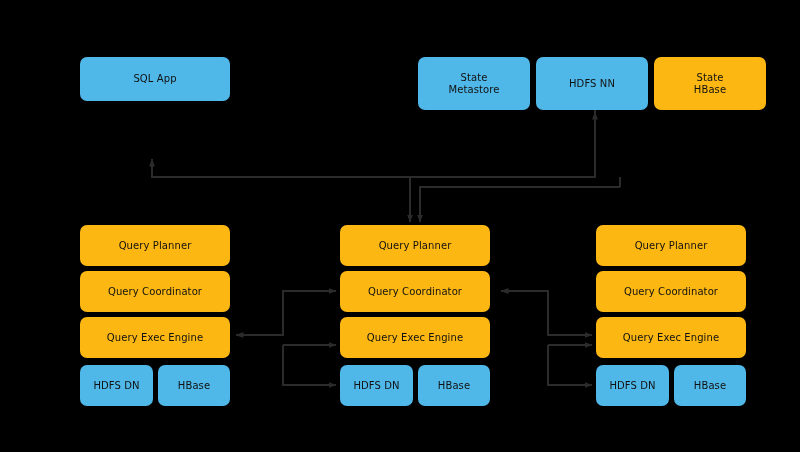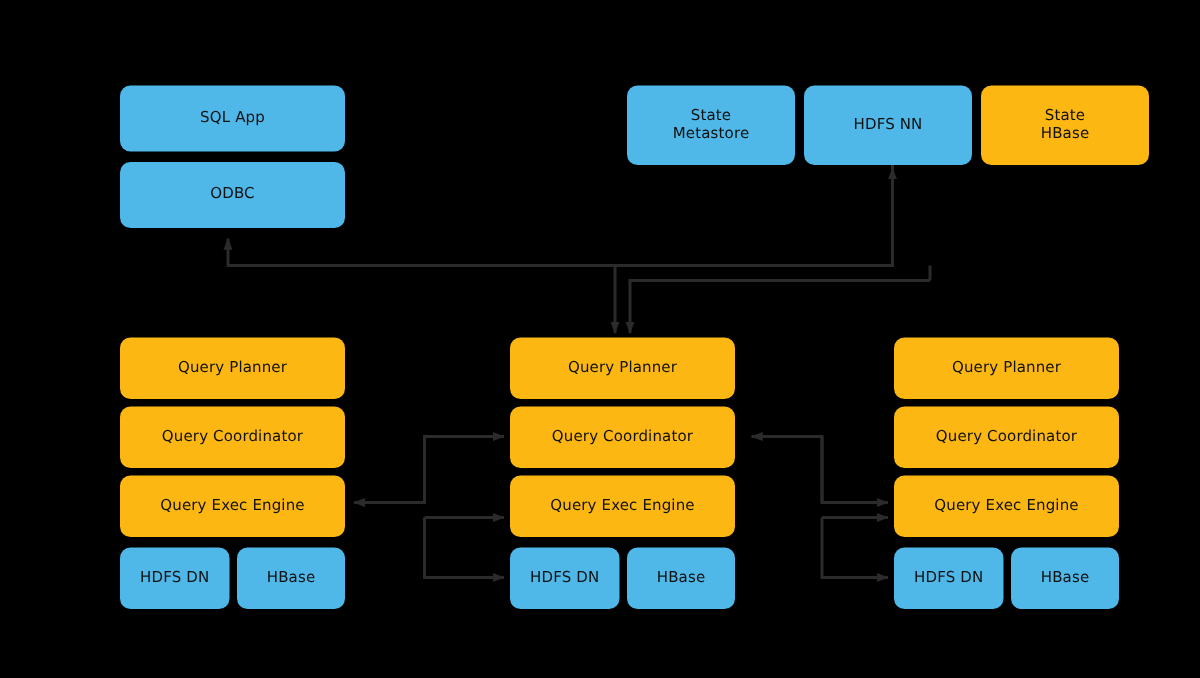--- a/index.html
+++ b/index.html
@@ -71,23 +71,20 @@
       <path d="M548,335 L548,291 L501,291" marker-end="url(#arrow)"></path>
       <path d="M548,291 L548,335 L592,335" marker-end="url(#arrow)"></path>
       <path d="M548,345 L592,345" marker-end="url(#arrow)"></path>
       <path d="M548,345 L548,385 L592,385" marker-end="url(#arrow)"></path>
     </g>
   </svg>
 
   <div class="node blue" style="left:80px; top:57px; width:150px; height:44px;">
     <span class="lbl">SQL App</span>
   </div>
-  <div class="node blue" style="left:80px; top:108px; width:150px; height:44px;">
-    <span class="lbl">ODBC</span>
-  </div>
 
   <div class="node blue" style="left:418px; top:57px; width:112px; height:53px; flex-direction:column;">
     <span>State</span>
     <span>Metastore</span>
   </div>
   <div class="node blue" style="left:536px; top:57px; width:112px; height:53px;justify-content:flex-end;">
     <span class="lbl">HDFS NN</span>
   </div>
   <div class="node amber" style="left:654px; top:57px; width:112px; height:53px; flex-direction:column;">
     <span>State</span>

